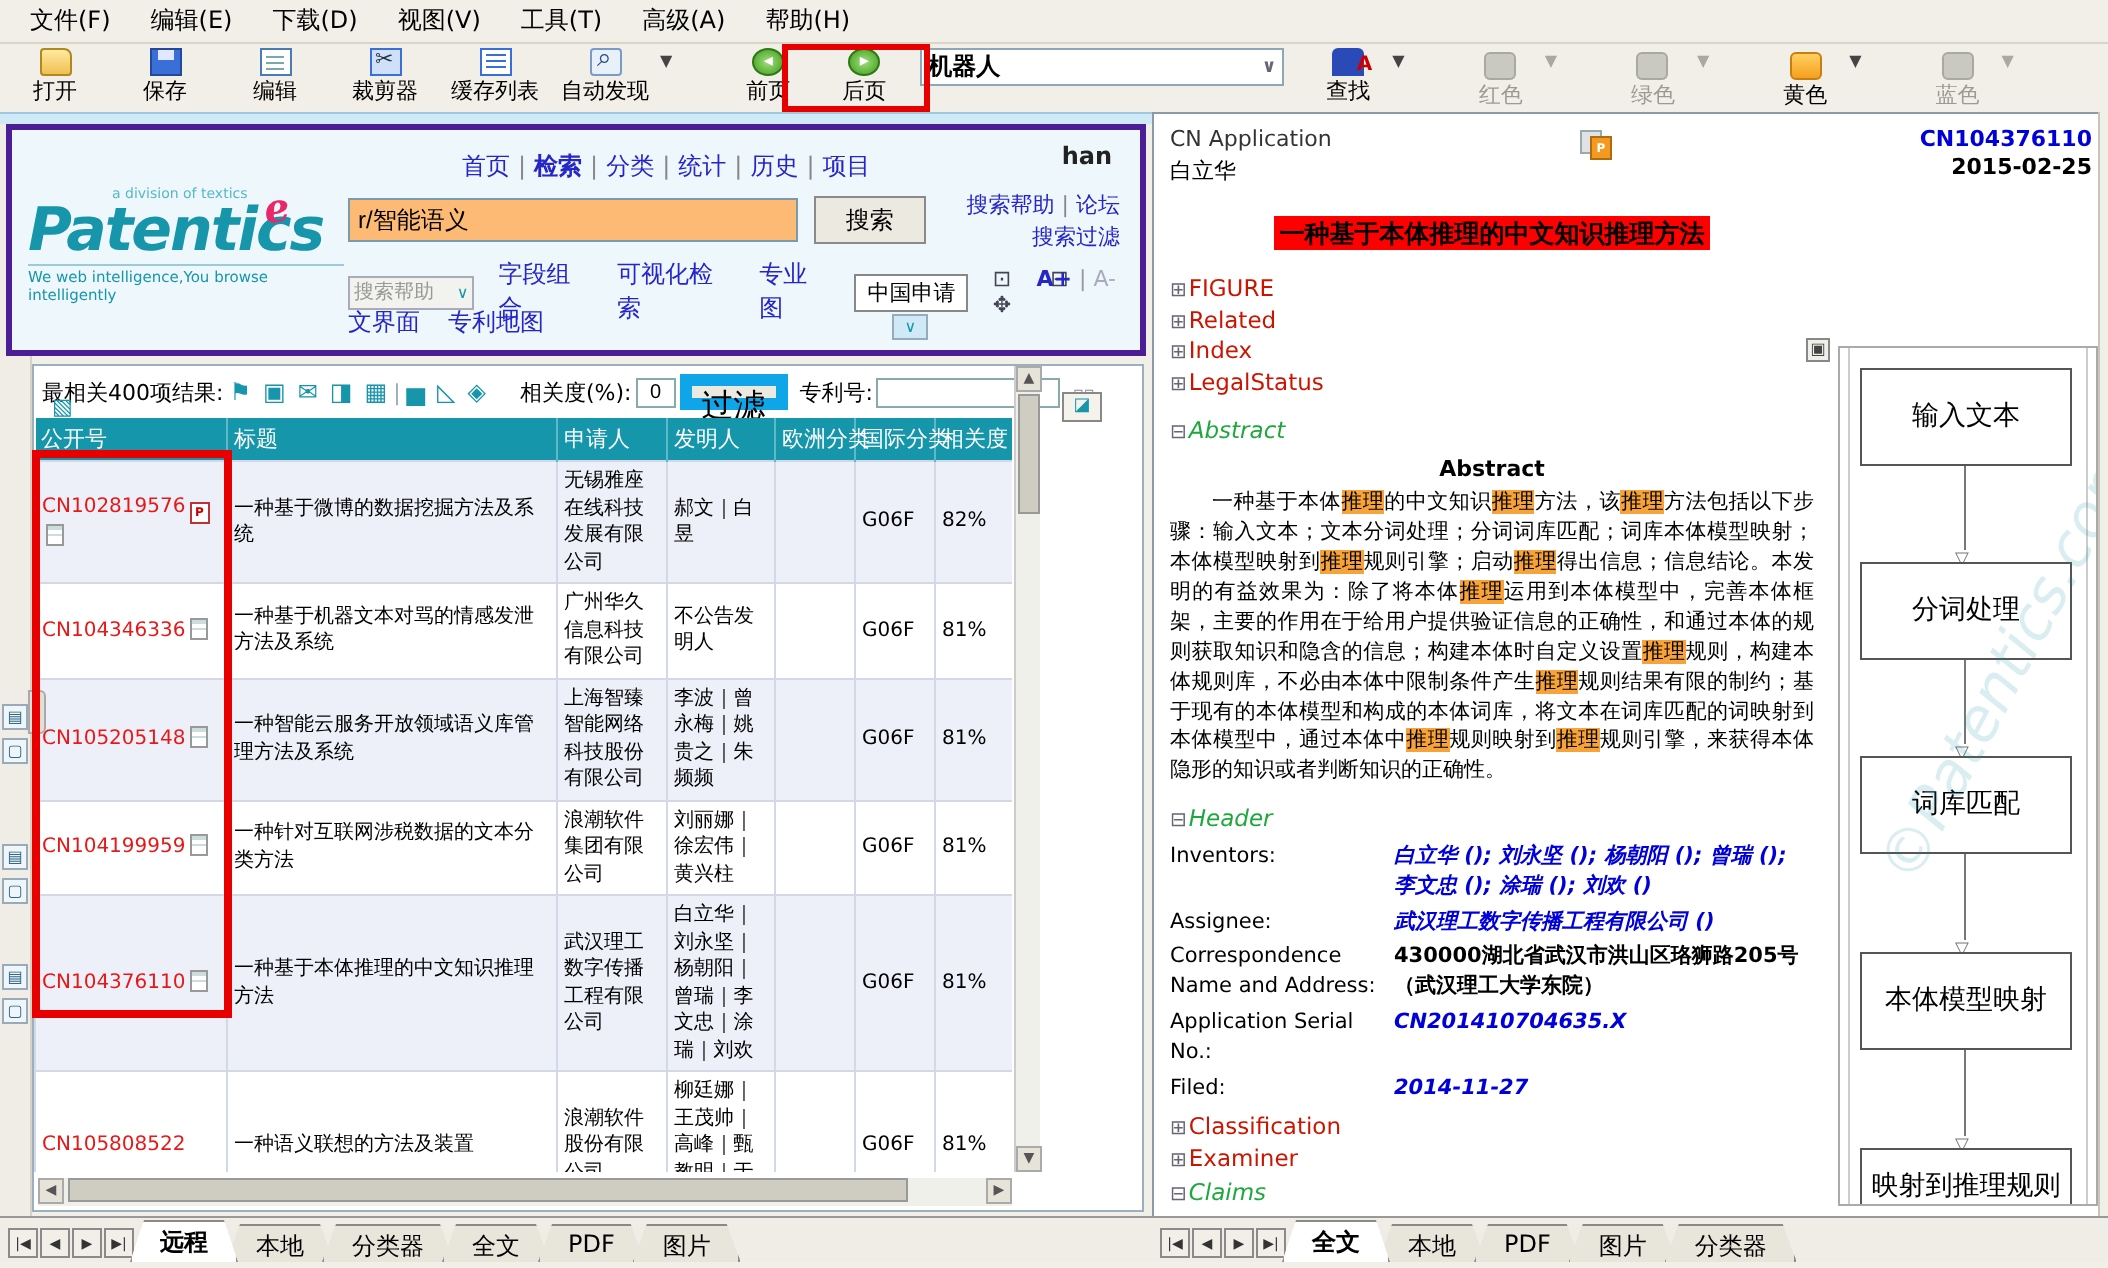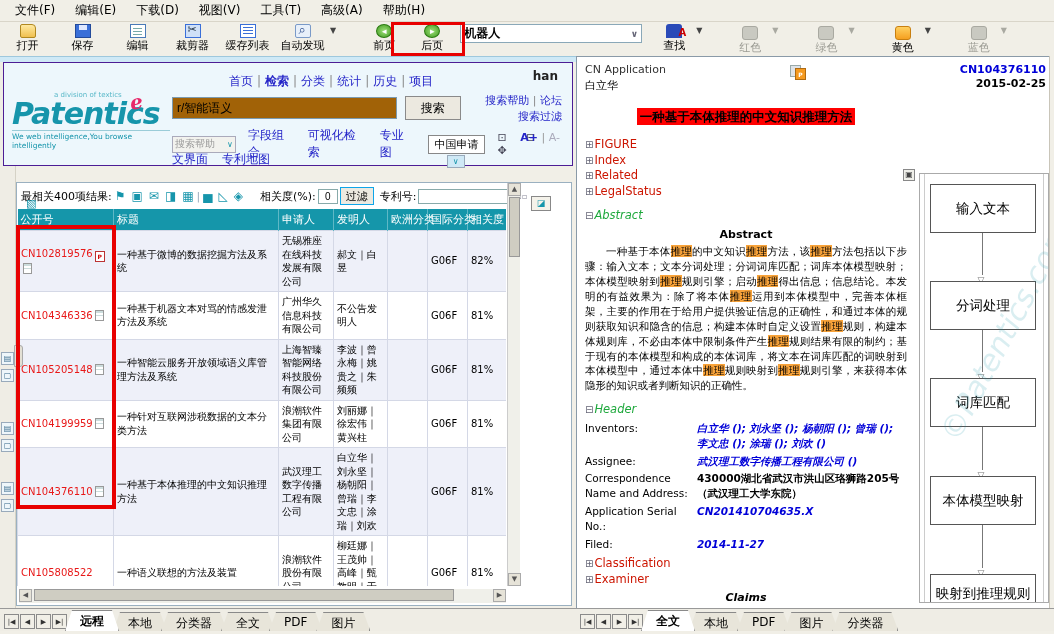--- a/index.html
+++ b/index.html
@@ -38,54 +38,54 @@
   #q-combo { width:182px; height:19px; margin:2px 10px 0 4px; background:#fff; border:1px solid #8aa8b8; display:flex; align-items:center; justify-content:space-between; padding:0 3px; font-weight:bold; }
   #q-combo .ca { color:#667; font-size:9px; }
   .redbox { position:absolute; border:3px solid #e80000; z-index:50; pointer-events:none; }
 
   
   #bluestrip { position:absolute; top:56px; left:0; width:576px; height:6px; background:#cfe9f6; border-top:1px solid #9ec8dd; }
   #dock { position:absolute; top:62px; left:0; width:16px; height:546px; background:#efede5; border-right:1px solid #d5d2c6; }
   .dock-ico { width:13px; height:13px; border:1px solid #9ab; background:#eef6fa; font-size:8px; color:#368; text-align:center; line-height:12px; margin:4px 0 0 1px; }
   #dock-handle { position:absolute; top:345px; left:14px; width:9px; height:22px; background:#e3e0d5; border:1px solid #aaa; font-size:8px; color:#555; text-align:center; line-height:20px; border-radius:0 3px 3px 0; z-index:5; }
 
-  #search-hdr { position:absolute; top:62px; left:3px; width:570px; height:104px; background:#edf7fc; border:1px solid #4c1d95; }
+  #search-hdr { position:absolute; top:62px; left:3px; width:570px; height:116px; background:#edf7fc; border:3px solid #4c1d95; }
   #top-nav { position:absolute; top:10px; left:225px; color:#2525c8; }
   #top-nav span.sep { color:#888; padding:0 4px; }
   #top-nav a { color:#2525c8; text-decoration:none; cursor:pointer; }
   #top-nav .active { font-weight:bold; }
   #user-name { position:absolute; top:6px; right:14px; font-weight:bold; color:#222; }
   #logo { position:absolute; top:28px; left:8px; width:158px; }
   #logo .division { font-size:7px; color:#58b8c8; margin-left:42px; }
   #logo .word { font-style:italic; font-weight:bold; font-size:30px; color:#1695ab; letter-spacing:-1px; line-height:30px; position:relative; }
   #logo .word .e { position:absolute; top:-12px; right:28px; color:#e8286a; font-size:20px; font-family:"DejaVu Serif","Liberation Serif",serif; transform:rotate(-8deg); }
   #logo .tagline { font-size:7.5px; color:#1695ab; border-top:1px solid #9accd8; margin-top:1px; padding-top:1px; }
   #search-row { position:absolute; top:33px; left:168px; }
-  #search-input { width:225px; height:22px; border:1px solid #7a9ab0; background:#a16207; font-size:12px; padding:0 4px; }
+  #search-input { width:225px; height:22px; border:1px solid #7a9ab0; background:#fdba74; font-size:12px; padding:0 4px; }
   #search-btn { height:24px; width:56px; background:#ece9e0; border:1px solid #8a8a8a; font-size:12px; margin-left:4px; }
   #hdr-links1 { position:absolute; top:30px; right:10px; font-size:11px; color:#2525c8; text-align:right; }
   #hdr-links1 .sep { color:#888; }
   #hdr-links2 { position:absolute; top:46px; right:10px; font-size:11px; color:#2525c8; }
   #row2 { position:absolute; top:64px; left:168px; display:flex; align-items:center; gap:12px; color:#2525c8; font-size:12px; }
   #help-select { width:64px; height:17px; border:1px solid #aab; background:#f2f2ee; color:#999; font-size:10px; display:inline-flex; justify-content:space-between; align-items:center; padding:0 2px; }
   #help-select .ca { color:#1695ab; font-size:8px; }
   #db-select { width:58px; height:19px; border:1px solid #888; background:#fff; font-size:11px; text-align:center; line-height:17px; color:#000; position:relative; }
   #db-select .ca2 { position:absolute; left:18px; top:19px; width:18px; height:13px; background:#cfe9f6; border:1px solid #9ab; color:#1695ab; font-size:8px; line-height:12px; }
   .mini-tools { color:#445; font-size:11px; letter-spacing:8px; }
   #font-size-ctl { position:absolute; top:68px; right:12px; font-size:11px; }
   #font-size-ctl .ap { color:#2525c8; font-weight:bold; }
   #font-size-ctl .sep { color:#999; }
   #font-size-ctl .am { color:#aab; }
   #row3 { position:absolute; top:88px; left:168px; display:flex; gap:14px; color:#2525c8; font-size:12px; }
 
   #results-box { position:absolute; top:182px; left:16px; width:556px; height:424px; background:#fff; border:1px solid #9ab0c0; }
   #res-toolbar { position:absolute; top:0; left:0; right:0; height:26px; display:flex; align-items:center; padding-left:4px; font-size:11px; }
   .res-ico { color:#1695ab; font-size:12px; margin:0 3px; }
   #rel-input { width:20px; height:15px; border:1px solid #8aa; font-size:10px; text-align:center; margin:0 2px; }
-  #filter-btn { height:18px; background:#ece9e0; border:1px solid #0ea5e9; font-size:11px; padding:0 5px; margin-right:6px; }
+  #filter-btn { height:18px; background:#ece9e0; border:6px solid #0ea5e9; font-size:16px; padding:0 5px; margin-right:6px; }
   #patno-input { width:92px; height:15px; border:1px solid #8aa; margin-left:2px; }
   .mini-win { font-size:8px; color:#889; }
   #chart-btn { position:absolute; top:13px; right:20px; width:20px; height:15px; border:1px solid #888; background:#f4f2ea; color:#1695ab; font-size:9px; text-align:center; line-height:13px; }
   #res-ico2 { position:absolute; top:14px; left:6px; color:#1695ab; font-size:11px; }
 
   #tbl-wrap { position:absolute; top:26px; left:0; width:489px; height:377px; overflow:hidden; }
   table { border-collapse:collapse; table-layout:fixed; width:489px; font-size:10px; }
   th { background:#1596aa; color:#fff; font-weight:normal; text-align:left; padding:3px 3px; font-size:11px; border-right:1px solid #5fb8c6; white-space:nowrap; }
   td { border:1px solid #d4d8e6; padding:3px 3px; vertical-align:middle; line-height:1.35; word-break:break-all; }
   tr.odd td { background:#eef0f9; }
@@ -379,22 +379,22 @@
         <span class="p1"></span>
         <span class="p2">P</span>
       </div>
     <div id="doc-pubno">CN104376110</div>
     <div id="doc-date">2015-02-25</div>
   </div>
   <div id="doc-title"><span>一种基于本体推理的中文知识推理方法</span></div>
 
   <div id="doc-text">
     <div class="sec-red"><span class="tgl">⊞</span><span>FIGURE</span></div>
+    <div class="sec-red"><span class="tgl">⊞</span><span>Related</span></div>
     <div class="sec-red"><span class="tgl">⊞</span><span>Index</span></div>
-    <div class="sec-red"><span class="tgl">⊞</span><span>Related</span></div>
     <div class="sec-red"><span class="tgl">⊞</span><span>LegalStatus</span></div>
 
     <div class="sec-green"><span class="tgl">⊟</span><span>Abstract</span></div>
     <div class="center-head">Abstract</div>
     <div id="abstract-p"><span>一种基于本体</span><span class="hl">推理</span><span>的中文知识</span><span class="hl">推理</span><span>方法，该</span><span class="hl">推理</span><span>方法包括以下步骤：输入文本；文本分词处理；分词词库匹配；词库本体模型映射；本体模型映射到</span><span class="hl">推理</span><span>规则引擎；启动</span><span class="hl">推理</span><span>得出信息；信息结论。本发明的有益效果为：除了将本体</span><span class="hl">推理</span><span>运用到本体模型中，完善本体框架，主要的作用在于给用户提供验证信息的正确性，和通过本体的规则获取知识和隐含的信息；构建本体时自定义设置</span><span class="hl">推理</span><span>规则，构建本体规则库，不必由本体中限制条件产生</span><span class="hl">推理</span><span>规则结果有限的制约；基于现有的本体模型和构成的本体词库，将文本在词库匹配的词映射到本体模型中，通过本体中</span><span class="hl">推理</span><span>规则映射到</span><span class="hl">推理</span><span>规则引擎，来获得本体隐形的知识或者判断知识的正确性。</span></div>
 
     <div class="sec-green"><span class="tgl">⊟</span><span>Header</span></div>
     <div class="fld">
         <span class="lb">Inventors:</span>
         <span class="vl link">白立华 (); 刘永坚 (); 杨朝阳 (); 曾瑞 (); 李文忠 (); 涂瑞 (); 刘欢 ()</span>
@@ -411,20 +411,21 @@
         <span class="lb">Application Serial No.:</span>
         <span class="vl link">CN201410704635.X</span>
       </div>
     <div class="fld">
         <span class="lb">Filed:</span>
         <span class="vl link">2014-11-27</span>
       </div>
 
     <div class="sec-red" style="margin-top:4px"><span class="tgl">⊞</span><span>Classification</span></div>
     <div class="sec-red"><span class="tgl">⊞</span><span>Examiner</span></div>
+    <div class="sec-green" style="margin-top:2px"><span class="tgl">⊟</span><span>Claims</span></div>
     <div class="center-head it">Claims</div>
 
   </div>
 
   <div id="fig-close">▣</div>
   <div id="figure">
     <div class="inner"></div>
     <div class="fc-box" style="top:10px">输入文本</div>
     <div class="fc-arrow" style="top:59px;height:48px"></div>
     <div class="fc-box" style="top:107px">分词处理</div>

